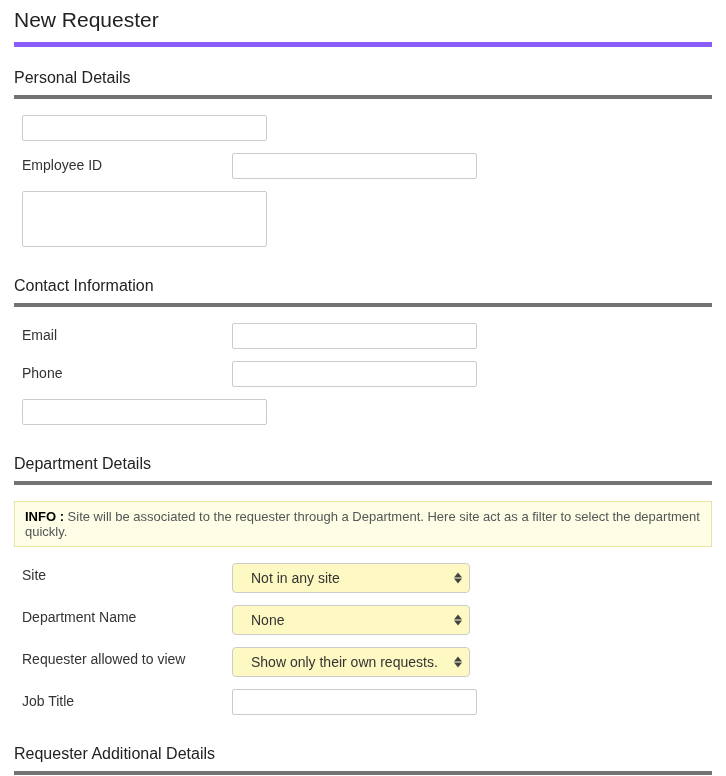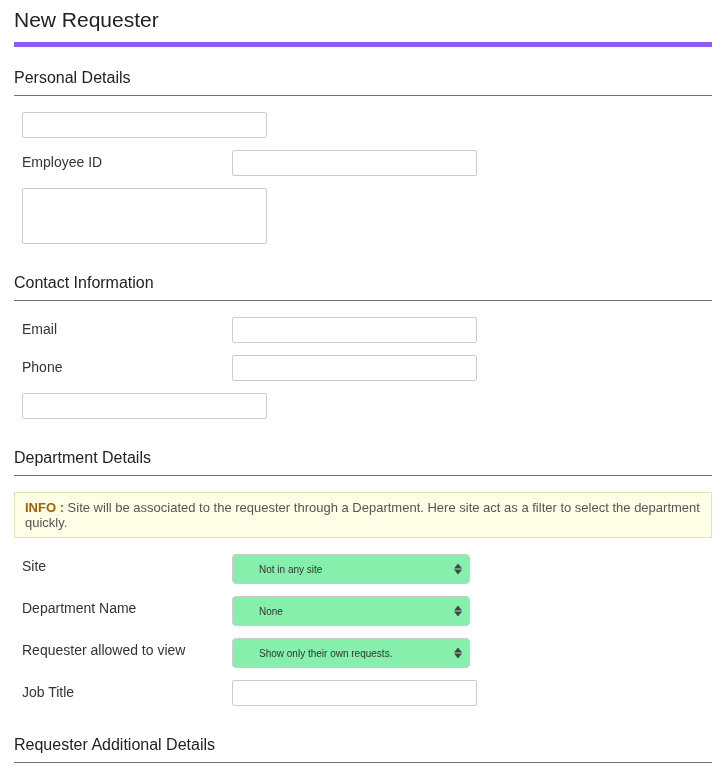--- a/index.html
+++ b/index.html
@@ -16,21 +16,21 @@
       color: #222;
       padding: 8px 0 10px 0;
       border-bottom: 5px solid #8b5cf6;
       margin-bottom: 16px;
     }
     h2 {
       font-size: 16px;
       font-weight: 500;
       color: #222;
       padding: 6px 0 8px 0;
-      border-bottom: 1px solid #737373;
+      border-bottom: 4px solid #737373;
       margin-bottom: 16px;
     }
     .field-row {
       display: flex;
       align-items: flex-start;
       margin-bottom: 12px;
       padding-left: 8px;
     }
     .field-label {
       width: 210px;
@@ -61,26 +61,26 @@
     .select-wrap {
       position: relative;
       width: 238px;
       display: inline-block;
     }
     .select-input {
       width: 100%;
       height: 30px;
       border: 1px solid #ccc;
       border-radius: 4px;
-      padding: 3px 26px 3px 26px;
-      font-size: 10px;
+      padding: 3px 26px 3px 18px;
+      font-size: 14px;
       font-family: inherit;
       appearance: none;
       -webkit-appearance: none;
-      background: #86efac;
+      background: #fef9c3;
       color: #333;
     }
     .select-carets {
       position: absolute;
       right: 8px;
       top: 50%;
       transform: translateY(-50%);
       pointer-events: none;
       display: flex;
       flex-direction: column;
@@ -101,21 +101,21 @@
     }
     .section-gap { margin-top: 24px; }
     .info-box {
       background: #fefde6;
       border: 1px solid #e8e4a8;
       padding: 7px 10px;
       font-size: 13px;
       color: #555;
       margin: 0 0 16px 0;
     }
-    .info-box strong { color: #a16207; margin-top: 44px; }
+    .info-box strong { color: #000000; margin-top: 44px; }
   </style>
 </head>
 <body>
 
 <h1>New Requester</h1>
 
 <h2>Personal Details</h2>
 
 <div class="field-row">
   <input type="text" class="text-input" style="">

